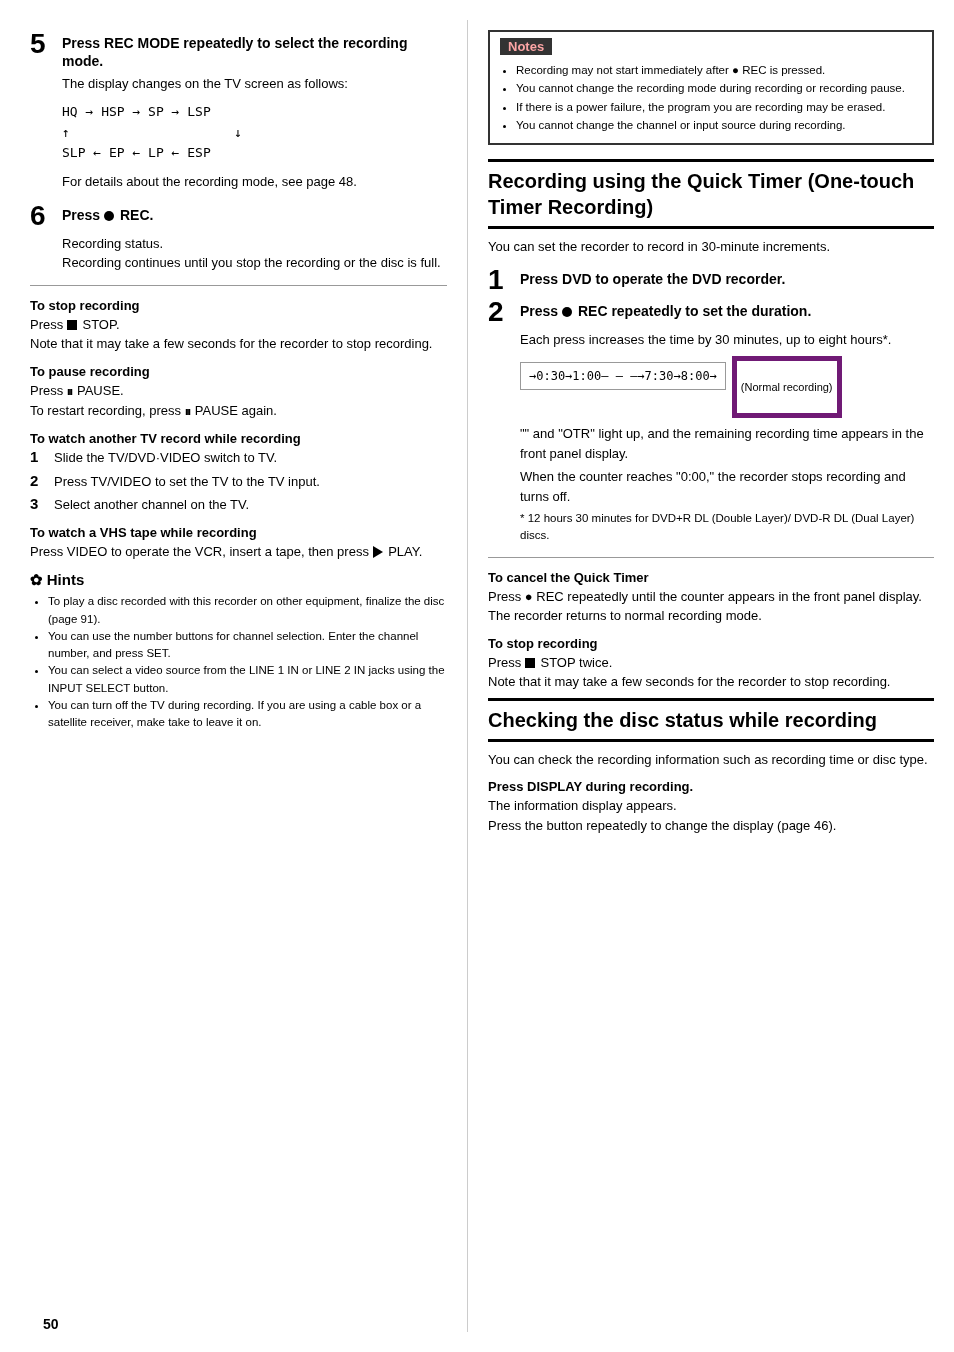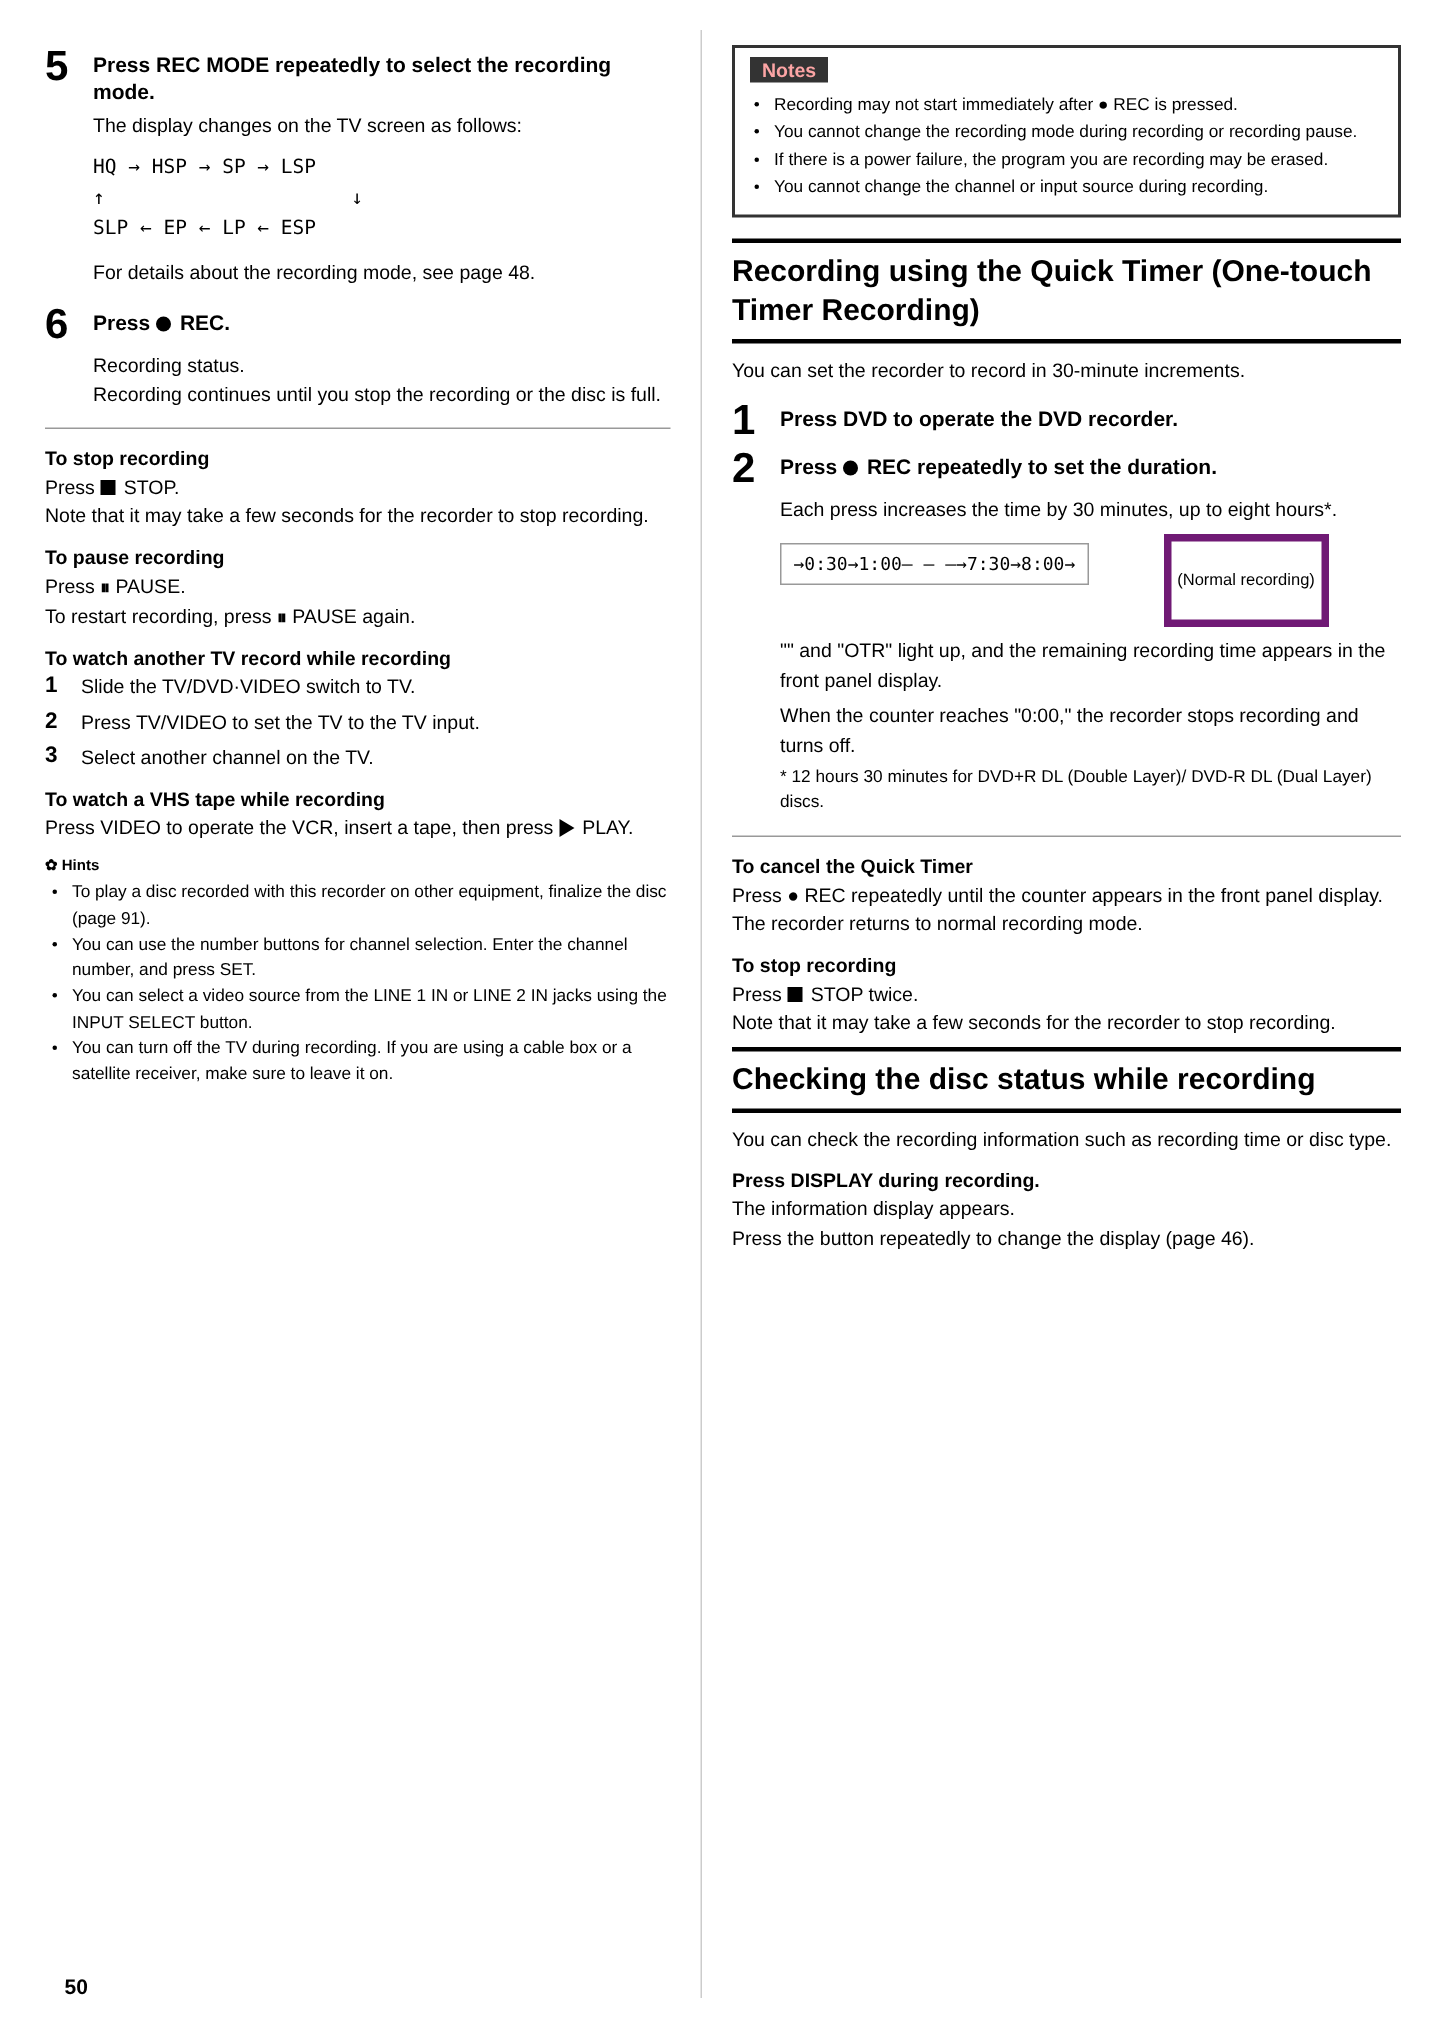--- a/index.html
+++ b/index.html
@@ -105,21 +105,21 @@
     .num-item .num-text {
       font-size: 13px;
       line-height: 1.5;
     }
 
     
     .hints-box {
       margin-top: 10px;
     }
     .hints-title {
-      font-size: 10px;
+      font-size: 15px;
       font-weight: bold;
       margin-bottom: 4px;
     }
     .hints-list {
       list-style: disc;
       margin-left: 18px;
       font-size: 11.5px;
       line-height: 1.5;
     }
 
@@ -314,21 +314,21 @@
     </div>
 
     <div class="hints-box">
       <div class="hints-title">
         <span>✿</span>&nbsp;<span>Hints</span>
       </div>
       <ul class="hints-list">
         <li>To play a disc recorded with this recorder on other equipment, finalize the disc (page 91).</li>
         <li>You can use the number buttons for channel selection. Enter the channel number, and press SET.</li>
         <li>You can select a video source from the LINE 1 IN or LINE 2 IN jacks using the INPUT SELECT button.</li>
-        <li>You can turn off the TV during recording. If you are using a cable box or a satellite receiver, make sure to leave it on.</li>
+        <li>You can turn off the TV during recording. If you are using a cable box or a satellite receiver, make take to leave it on.</li>
       </ul>
     </div>
   </div>
 
   <div class="right-col">
 
     <div class="notes-box">
       <span class="notes-box-title">Notes</span>
       <ul class="notes-list">
         <li>Recording may not start immediately after ● REC is pressed.</li>
@@ -348,21 +348,21 @@
 
     <div class="r-step-header">
       <span class="r-step-num">2</span>
       <span class="r-step-title">
         Press <span class="rec-symbol"></span> REC repeatedly to set the duration.
       </span>
     </div>
     <div class="r-step-body">
       <p>Each press increases the time by 30 minutes, up to eight hours*.</p>
 
-      <div style="display:flex;align-items:flex-start;margin:6px 0 6px 0;gap:44px;">
+      <div style="display:flex;align-items:flex-start;margin:6px 0 6px 0;">
         <div class="otr-diagram">
           <span>→0:30→1:00– – –→7:30→8:00→</span>
         </div>
         <div style="font-size:11px;margin-left:6px;border:5px solid #701a75;padding:18px 4px;">
           <span>(Normal recording)</span>
         </div>
       </div>
 
       <p style="margin-bottom:4px;">"" and "OTR" light up, and the remaining recording time appears in the front panel display.</p>
       <p style="margin-bottom:4px;">When the counter reaches "0:00," the recorder stops recording and turns off.</p>

